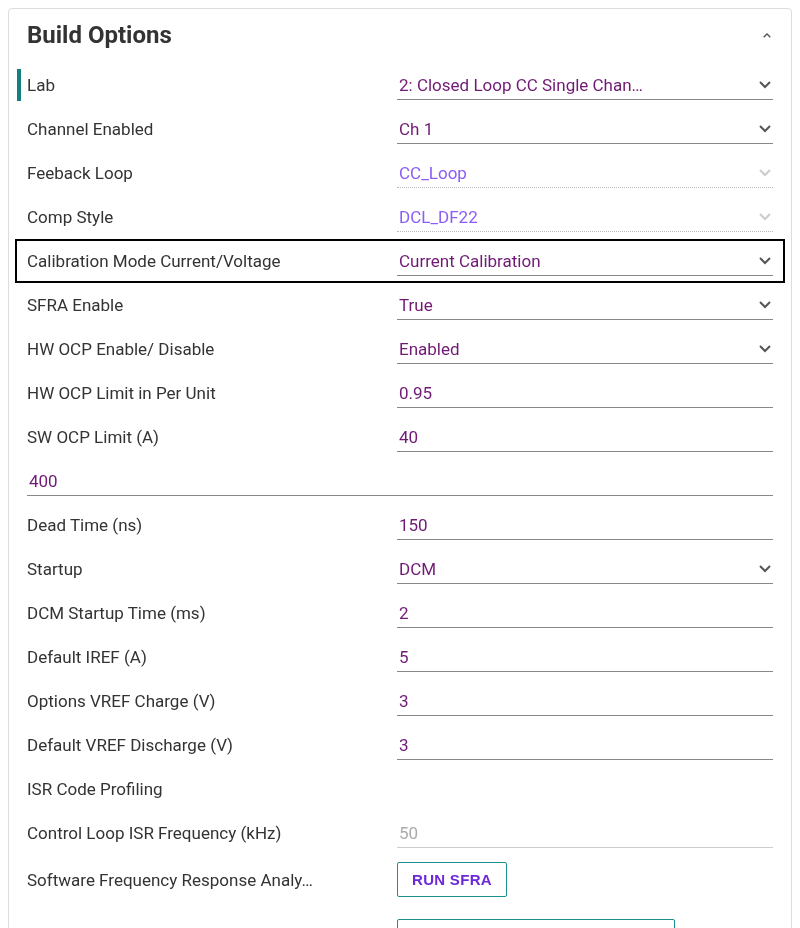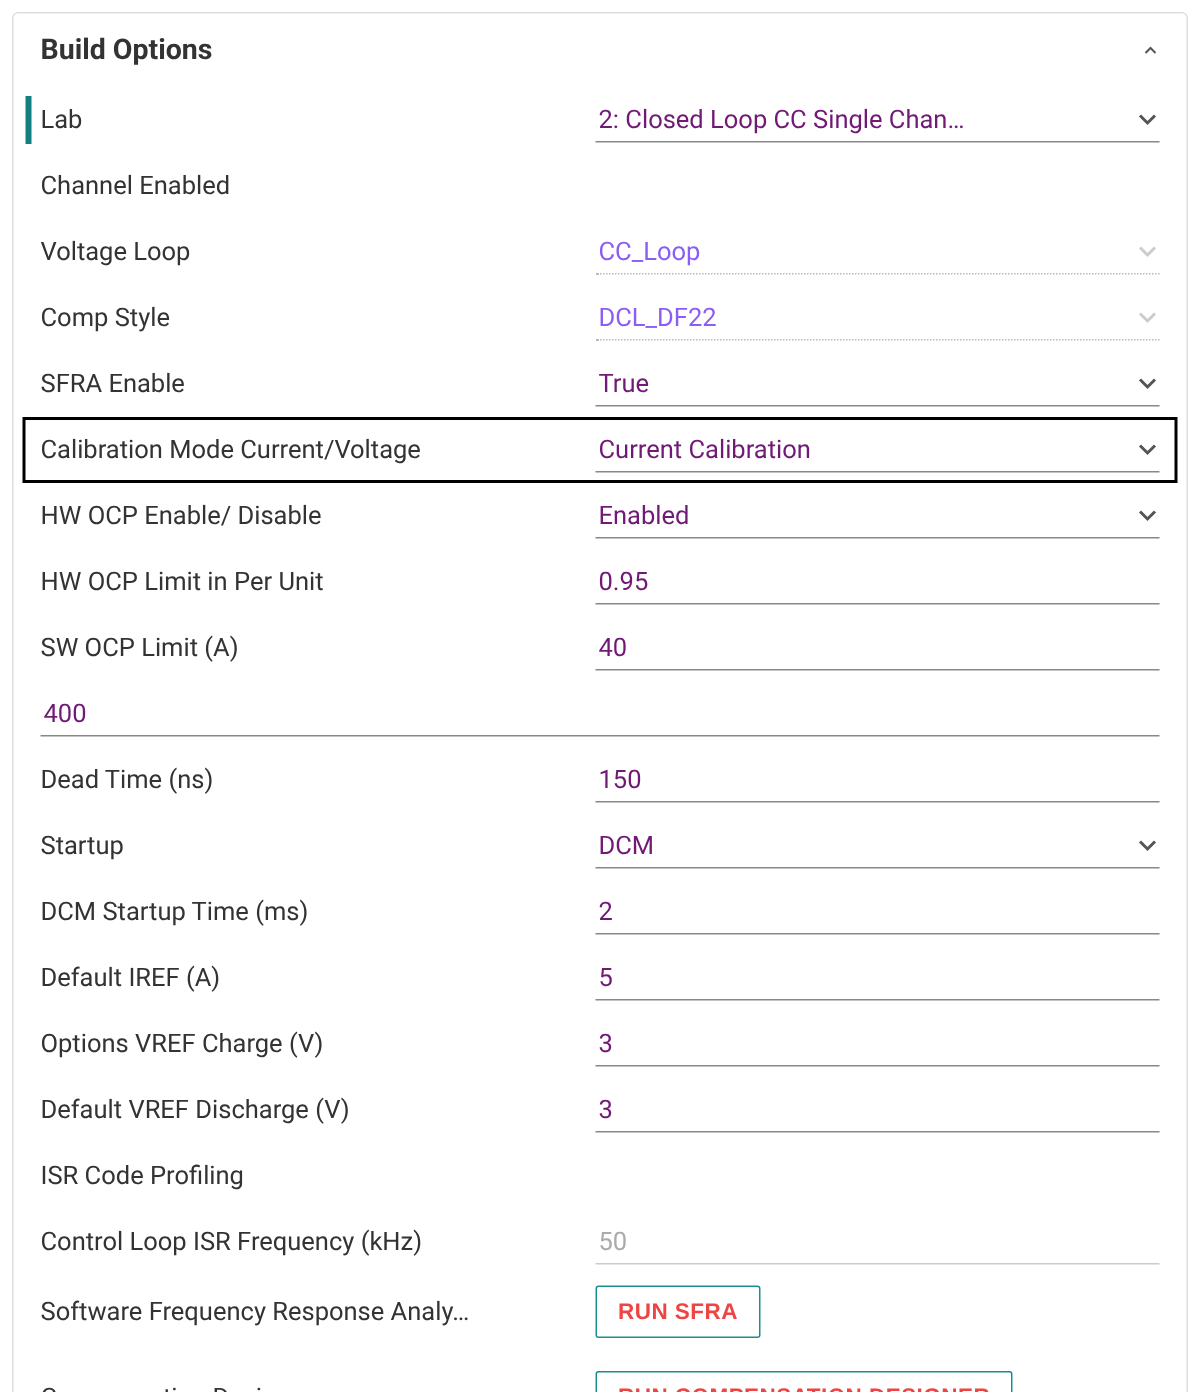--- a/index.html
+++ b/index.html
@@ -15,21 +15,21 @@
     padding: 12px 18px 22px 18px;
   }
   .header {
     display: flex;
     justify-content: space-between;
     align-items: center;
     margin-bottom: 14px;
   }
   .header-title {
     font-weight: 700;
-    font-size: 19px;
+    font-size: 24px;
     color: #333;
   }
   .chevron {
     width: 14px;
     height: 14px;
     display: inline-block;
   }
   .row {
     display: flex;
     align-items: center;
@@ -96,21 +96,21 @@
     text-overflow: ellipsis;
     flex: 1;
   }
   .caret {
     flex: 0 0 auto;
     margin-left: 6px;
   }
   .caret svg { display:block; }
   .btn {
     border: 1px solid #1a8f8f;
-    color: #ef4444;
+    color: #6d28d9;
     background: #fff;
     font-weight: 700;
     font-size: 15px;
     padding: 8px 14px;
     letter-spacing: 0.3px;
     cursor: pointer;
     border-radius: 2px;
   }
   .button-row .control { padding-top:4px; padding-bottom:4px; }
 </style>
@@ -137,24 +137,34 @@
             <svg width="12" height="8" viewBox="0 0 12 8">
               <path d="M1 1l5 5 5-5" fill="none" stroke="#555" stroke-width="2"></path>
             </svg>
           </span>
       </div>
     </div>
   </div>
 
   <div class="row">
     <div class="label">Channel Enabled</div>
-  </div>
-
-  <div class="row">
-    <div class="label">Voltage Loop</div>
+    <div class="control">
+      <div class="select">
+        <span class="select-value">Ch 1</span>
+        <span class="caret">
+            <svg width="12" height="8" viewBox="0 0 12 8">
+              <path d="M1 1l5 5 5-5" fill="none" stroke="#555" stroke-width="2"></path>
+            </svg>
+          </span>
+      </div>
+    </div>
+  </div>
+
+  <div class="row">
+    <div class="label">Feeback Loop</div>
     <div class="control">
       <div class="select disabled">
         <span class="select-value">CC_Loop</span>
         <span class="caret">
             <svg width="12" height="8" viewBox="0 0 12 8">
               <path d="M1 1l5 5 5-5" fill="none" stroke="#ccc" stroke-width="2"></path>
             </svg>
           </span>
       </div>
     </div>
@@ -167,49 +177,49 @@
         <span class="select-value">DCL_DF22</span>
         <span class="caret">
             <svg width="12" height="8" viewBox="0 0 12 8">
               <path d="M1 1l5 5 5-5" fill="none" stroke="#ccc" stroke-width="2"></path>
             </svg>
           </span>
       </div>
     </div>
   </div>
 
-  <div class="row">
-    <div class="label">SFRA Enable</div>
-    <div class="control">
-      <div class="select">
-        <span class="select-value">True</span>
-        <span class="caret">
-            <svg width="12" height="8" viewBox="0 0 12 8">
-              <path d="M1 1l5 5 5-5" fill="none" stroke="#555" stroke-width="2"></path>
-            </svg>
-          </span>
-      </div>
-    </div>
-  </div>
-
   <div class="row highlighted">
     <div class="label">Calibration Mode Current/Voltage</div>
     <div class="control">
       <div class="select">
         <span class="select-value">Current Calibration</span>
         <span class="caret">
             <svg width="12" height="8" viewBox="0 0 12 8">
               <path d="M1 1l5 5 5-5" fill="none" stroke="#555" stroke-width="2"></path>
             </svg>
           </span>
       </div>
     </div>
   </div>
 
   <div class="row">
+    <div class="label">SFRA Enable</div>
+    <div class="control">
+      <div class="select">
+        <span class="select-value">True</span>
+        <span class="caret">
+            <svg width="12" height="8" viewBox="0 0 12 8">
+              <path d="M1 1l5 5 5-5" fill="none" stroke="#555" stroke-width="2"></path>
+            </svg>
+          </span>
+      </div>
+    </div>
+  </div>
+
+  <div class="row">
     <div class="label">HW OCP Enable/ Disable</div>
     <div class="control">
       <div class="select">
         <span class="select-value">Enabled</span>
         <span class="caret">
             <svg width="12" height="8" viewBox="0 0 12 8">
               <path d="M1 1l5 5 5-5" fill="none" stroke="#555" stroke-width="2"></path>
             </svg>
           </span>
       </div>

